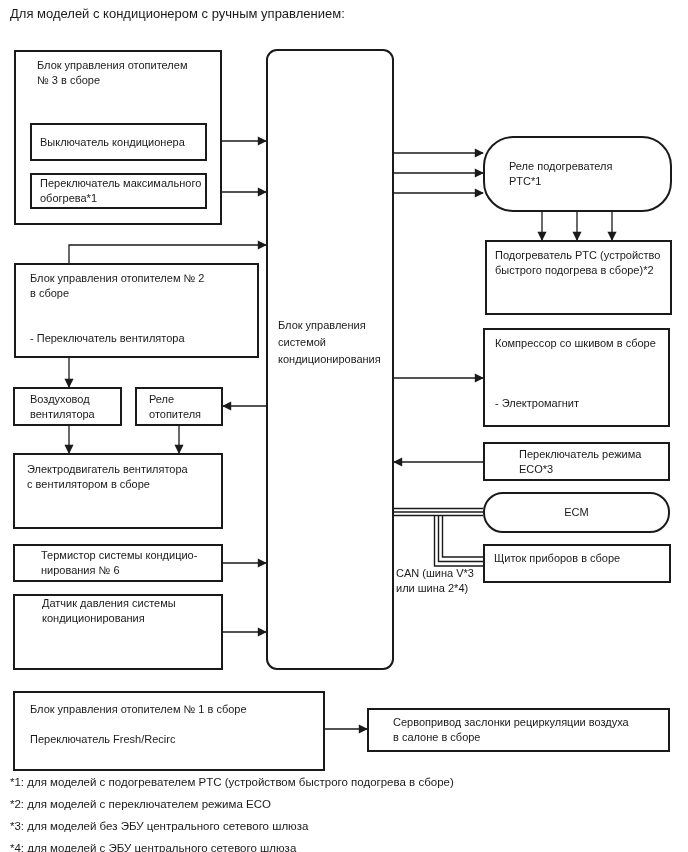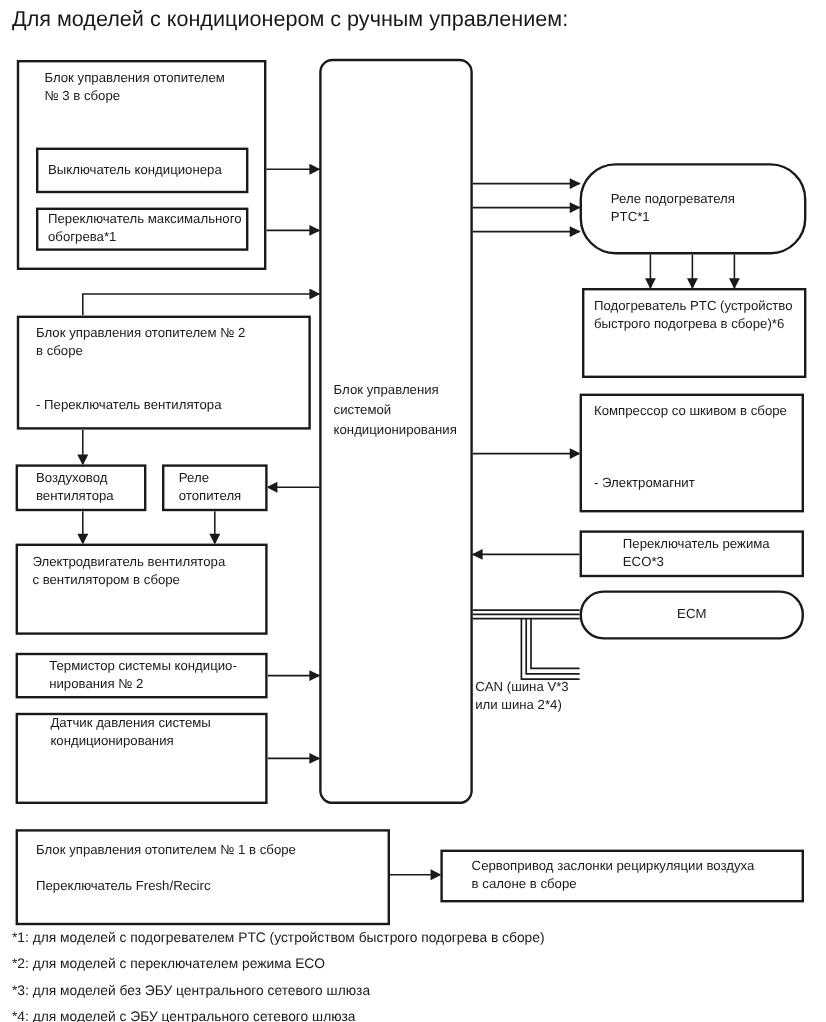--- a/index.html
+++ b/index.html
@@ -1,20 +1,20 @@
 <!DOCTYPE html>
 <html><head>
 <meta charset="utf-8">
 <style>
   html,body{margin:0;padding:0;background:#fff;}
   .canvas{
     position:relative;width:688px;height:852px;background:#fff;
     font-family:"Liberation Sans",sans-serif;color:#1a1a1a;overflow:hidden;
   }
-  .title{position:absolute;left:10px;top:6px;font-size:18px;white-space:pre-line;}
+  .title{position:absolute;left:10px;top:6px;font-size:13px;white-space:pre-line;}
   .connectors{position:absolute;left:0;top:0;z-index:0;}
   .box{
     position:absolute;box-sizing:border-box;border:2px solid #1a1a1a;background:#fff;
     font-size:11px;line-height:15px;white-space:pre-line;z-index:1;
   }
   .vcenter{display:flex;align-items:center;}
   .center{display:flex;align-items:center;justify-content:center;}
   .rounded{border-radius:11px;}
   .stadium{border-radius:20px;}
   .can-label{position:absolute;left:396px;top:566px;font-size:11px;line-height:15px;white-space:pre-line;z-index:1;}
@@ -80,46 +80,47 @@
   <div class="box vcenter" style="left:13px;top:387px;width:109px;height:39px;padding-left:15px;">Воздуховод
 вентилятора</div>
 
   <div class="box vcenter" style="left:135px;top:387px;width:88px;height:39px;padding-left:12px;">Реле
 отопителя</div>
 
   <div class="box" style="left:13px;top:453px;width:210px;height:76px;padding:7px 8px 0 12px;">Электродвигатель вентилятора
 с вентилятором в сборе</div>
 
   <div class="box vcenter" style="left:13px;top:544px;width:210px;height:38px;padding-left:26px;">Термистор системы кондицио-
-нирования № 2</div>
+нирования № 6</div>
 
   <div class="box" style="left:13px;top:594px;width:210px;height:76px;padding:0 8px 0 27px;">Датчик давления системы
 кондиционирования</div>
 
   <div class="box rounded" style="left:266px;top:49px;width:128px;height:621px;padding:266px 6px 0 10px;line-height:17px;">Блок управления
 системой
 кондиционирования</div>
 
   <div class="box vcenter" style="left:483px;top:136px;width:189px;height:76px;padding-left:24px;border-radius:30px;">Реле подогревателя
 PTC*1</div>
 
   <div class="box" style="left:485px;top:240px;width:187px;height:75px;padding:6px 6px 0 8px;">Подогреватель PTC (устройство
-быстрого подогрева в сборе)*6</div>
+быстрого подогрева в сборе)*2</div>
 
   <div class="box" style="left:483px;top:328px;width:187px;height:99px;padding:6px 6px 0 10px;">Компрессор со шкивом в сборе
 
 
 
 - Электромагнит</div>
 
   <div class="box vcenter" style="left:483px;top:442px;width:187px;height:39px;padding-left:34px;">Переключатель режима
 ECO*3</div>
 
   <div class="box stadium center" style="left:483px;top:492px;width:187px;height:41px;">ECM</div>
 
+  <div class="box" style="left:483px;top:544px;width:188px;height:39px;padding:5px 6px 0 9px;">Щиток приборов в сборе</div>
 
   <div class="box" style="left:13px;top:691px;width:312px;height:80px;padding:9px 8px 0 15px;">Блок управления отопителем № 1 в сборе
 
 Переключатель Fresh/Recirc</div>
 
   <div class="box" style="left:367px;top:708px;width:303px;height:44px;padding:5px 6px 0 24px;">Сервопривод заслонки рециркуляции воздуха
 в салоне в сборе</div>
 
   <div class="can-label">CAN (шина V*3
 или шина 2*4)</div>

